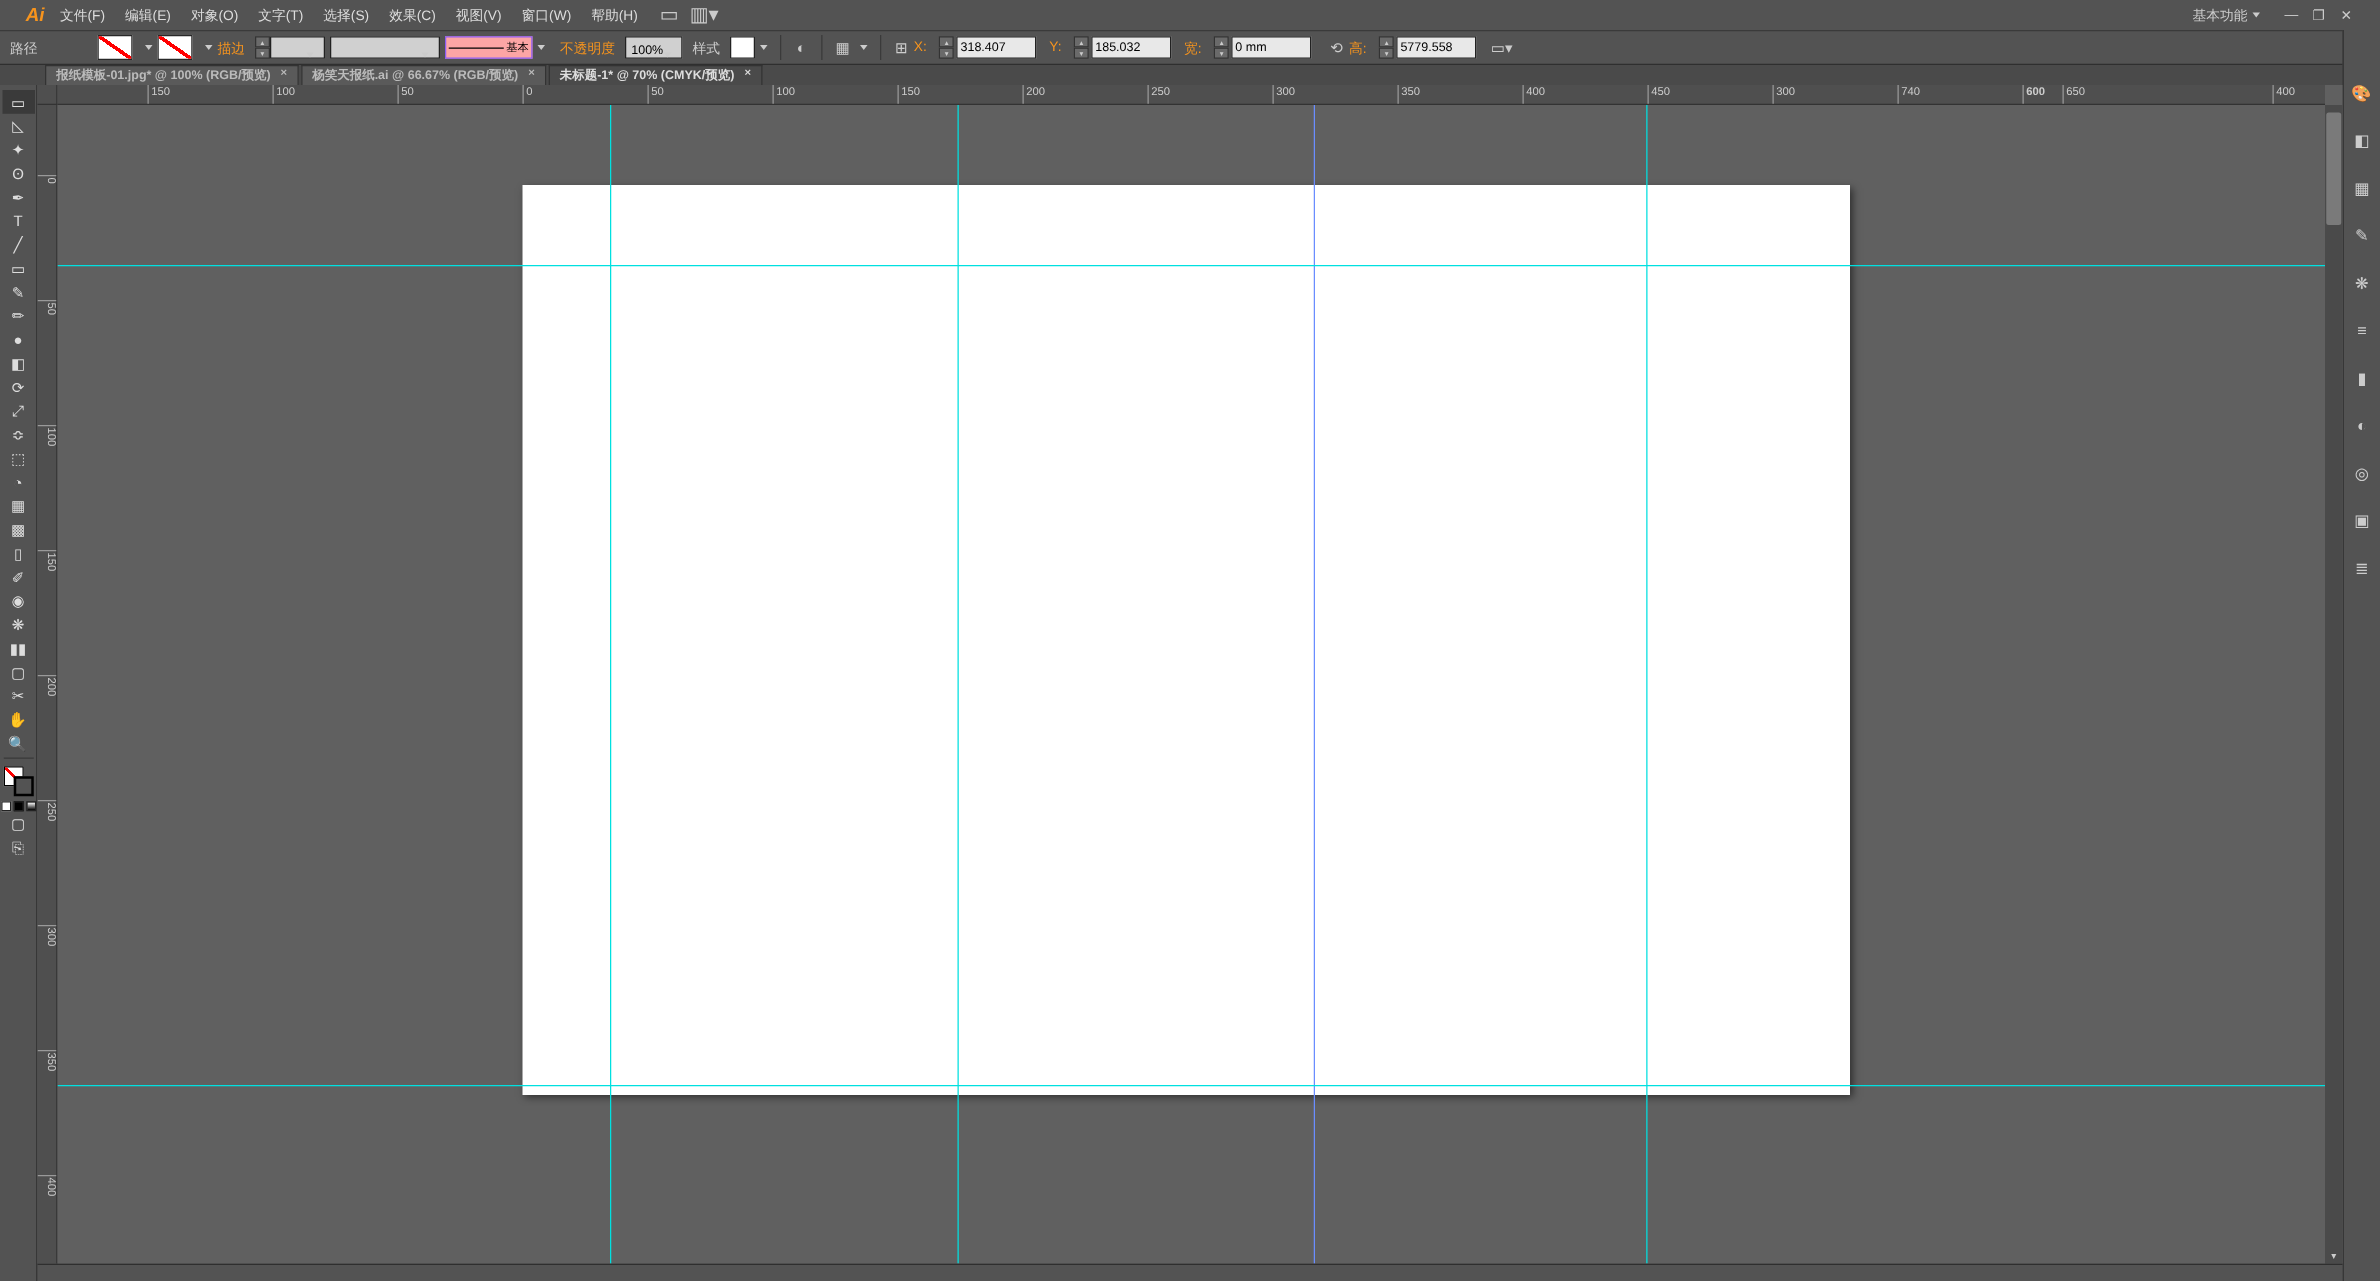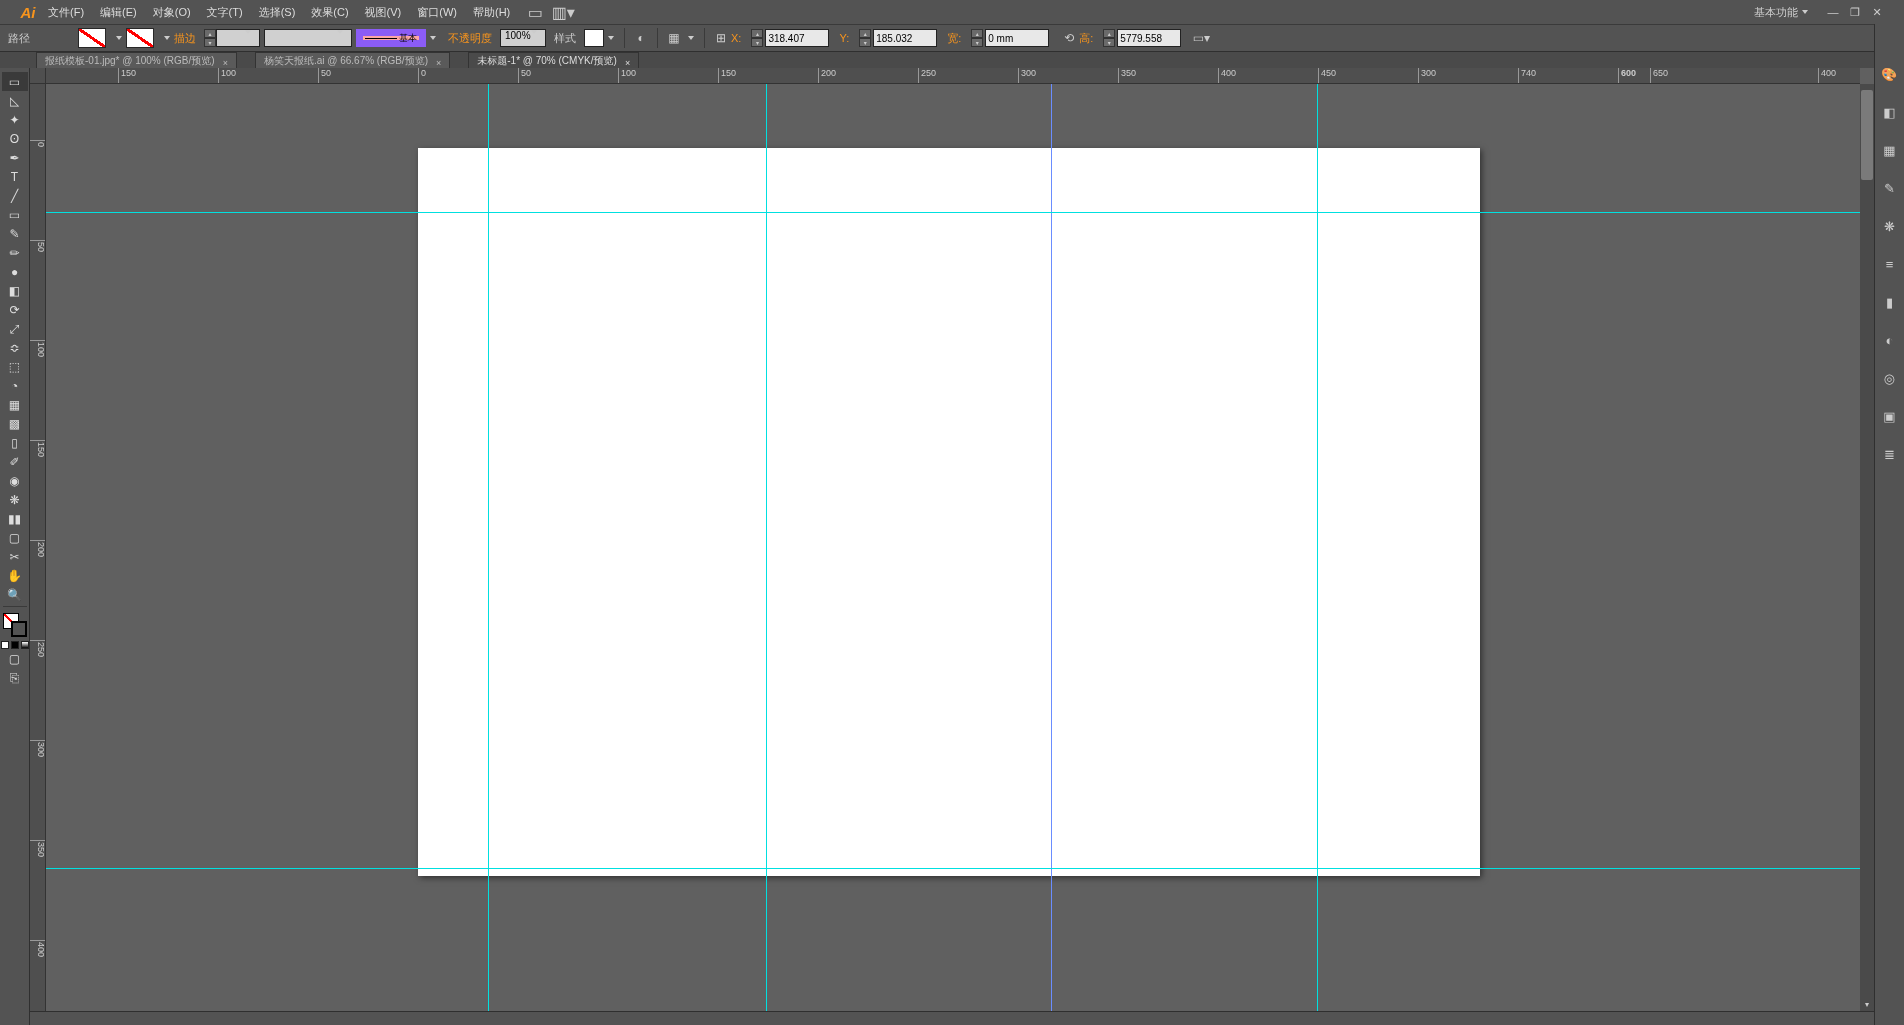--- a/index.html
+++ b/index.html
@@ -15,32 +15,32 @@
 .doc-icon { width:22px; height:22px; display:flex; align-items:center; justify-content:center; margin-left:6px; color:#ccc; }
 
 
 .ctrlbar { height:28px; background:#535353; border-top:1px solid #3a3a3a; border-bottom:1px solid #2f2f2f; display:flex; align-items:center; padding:0 8px; }
 .ctrl-label { color:#ccc; font-size:11px; margin-right:8px; }
 .ctrl-label.orange { color:#f7941d; }
 .swatch { width:28px; height:20px; border:1px solid #282828; background:#fff; position:relative; margin-right:6px; }
 .swatch::after { content:""; position:absolute; inset:0; background:linear-gradient(to top right, transparent 45%, red 45%, red 55%, transparent 55%); }
 .dd-arrow { width:0;height:0;border-left:3px solid transparent;border-right:3px solid transparent;border-top:4px solid #ccc; margin:0 4px; }
 .num-input { width:64px; height:18px; background:#e8e8e8; border:1px solid #222; font-size:10px; padding:0 2px; }
-.sel-box { height:18px; background:#d0d0d0; border:1px solid #222; font-size:10px; display:flex; align-items:flex-start; padding:0 4px; }
-.stroke-preview{ width:70px; height:18px; background:#fca5a5; border:7px solid #8b5cf6; display:flex; align-items:center; justify-content:flex-end; font-size:9px; padding-right:2px;}
+.sel-box { height:18px; background:#d0d0d0; border:1px solid #222; font-size:10px; display:flex; align-items:flex-end; padding:0 4px; }
+.stroke-preview{ width:70px; height:18px; background:#fca5a5; border:1px solid #8b5cf6; display:flex; align-items:center; justify-content:flex-end; font-size:9px; padding-right:2px;}
 .stroke-preview::before{content:"";flex:1;height:1px;background:#000;margin:0 2px;}
 .ctrl-group { display:flex; align-items:center; margin-right:10px; gap:2px; }
 .icon-btn { width:20px;height:20px;display:flex;align-items:center;justify-content:center;color:#ccc;font-size:12px; }
 .stepper { width:12px; display:flex; flex-direction:column; }
 .stepper span{height:9px;background:#6a6a6a;border:1px solid #333;font-size:6px;color:#ccc;display:flex;align-items:center;justify-content:center;}
 .sep{ width:1px; height:20px; background:#3a3a3a; margin:0 6px;}
 
 
 .tabbar { height:16px; background:#4a4a4a; display:flex; align-items:center; padding-left:36px; }
-.tab { height:16px; display:flex; align-items:flex-end; padding:0 8px; font-size:10px; color:#bbb; background:#5a5a5a; border:1px solid #333; border-bottom:none; margin-right:18px; cursor:pointer; }
+.tab { height:16px; display:flex; align-items:flex-start; padding:0 8px; font-size:10px; color:#bbb; background:#5a5a5a; border:1px solid #333; border-bottom:none; margin-right:2px; cursor:pointer;font-weight:bold; }
 .tab.active { background:#4a4a4a; color:#ddd; }
 .tab .close { margin-left:8px; font-size:9px; }
 
 
 .toolbox { position:absolute; left:0; top:68px; bottom:0; width:30px; background:#535353; border-right:1px solid #2f2f2f; display:flex; flex-direction:column; align-items:center; padding-top:4px; }
 .tool { width:26px; height:19px; display:flex; align-items:center; justify-content:center; color:#ddd; font-size:12px; cursor:pointer; }
 .tool.sel { background:#3a3a3a; }
 .tool-sep { width:24px; height:1px; background:#3a3a3a; margin:2px 0;}
 .fillstroke { width:24px;height:24px;position:relative;margin-top:4px;}
 .fillstroke .f{position:absolute;left:0;top:0;width:16px;height:16px;background:#fff;border:1px solid #000;}

